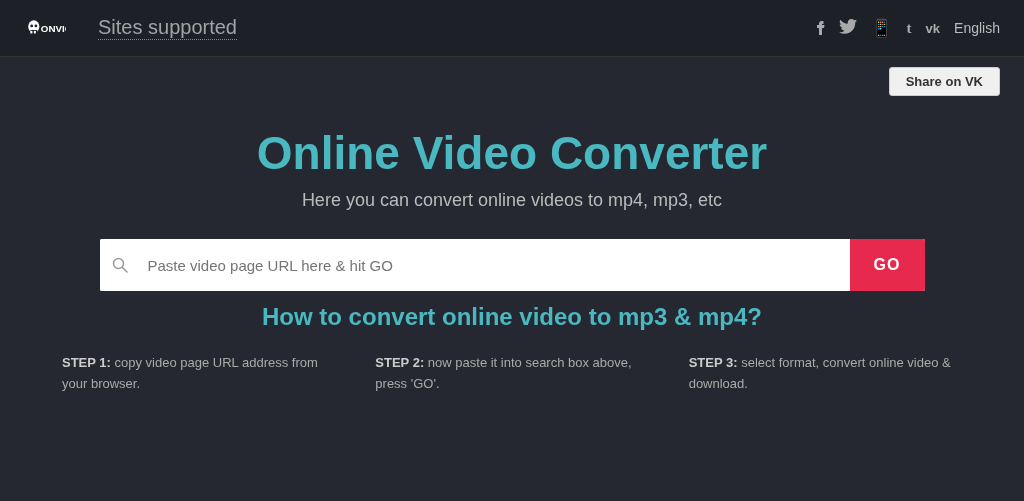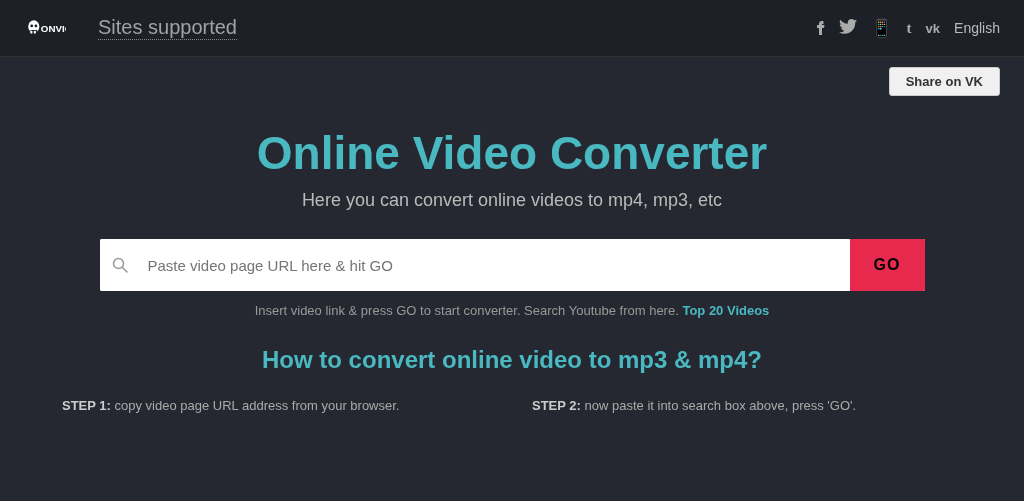--- a/index.html
+++ b/index.html
@@ -120,21 +120,21 @@
       flex: 1;
       border: none;
       outline: none;
       font-size: 15px;
       color: #999;
       background: #fff;
       padding: 0 8px;
     }
     .go-btn {
       background: #e8294e;
-      color: #000000;
+      color: #ffffff;
       border: none;
       font-size: 16px;
       font-weight: bold;
       padding: 0 24px;
       cursor: pointer;
       letter-spacing: 1px;
     }
 
     
     .helper-text {
@@ -228,29 +228,29 @@
     <div class="search-icon-wrap">
       <svg width="16" height="16" viewBox="0 0 16 16" fill="none" xmlns="http://www.w3.org/2000/svg">
         <circle cx="6.5" cy="6.5" r="5" stroke="#999" stroke-width="1.5"></circle>
         <line x1="10.5" y1="10.5" x2="15" y2="15" stroke="#999" stroke-width="1.5" stroke-linecap="round"></line>
       </svg>
     </div>
     <input class="search-input" type="text" placeholder="Paste video page URL here &amp; hit GO" style="">
     <button class="go-btn">GO</button>
   </div>
 
-  <p class="helper-text">
-    <span>Insert video link &amp; press GO to start converter. Search Youtube from here.</span>
-    <span class="helper-link">Top 20 Videos</span>
-  </p>
 
   <h2 class="how-to-title">How to convert online video to mp3 &amp; mp4?</h2>
   <div class="steps-row">
     <div class="step">
       <span class="step-label">STEP 1:</span>
       <span> copy video page URL address from your browser.</span>
     </div>
     <div class="step">
       <span class="step-label">STEP 2:</span>
       <span> now paste it into search box above, press 'GO'.</span>
     </div>
+    <div class="step">
+      <span class="step-label">STEP 3:</span>
+      <span> select format, convert online video &amp; download.</span>
+    </div>
   </div>
 </main>
 
 </body></html>

